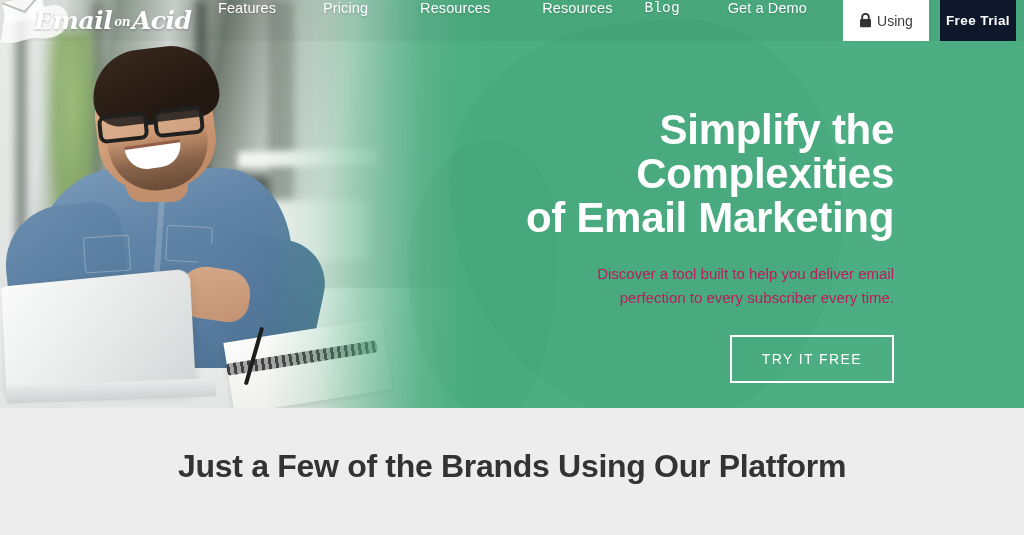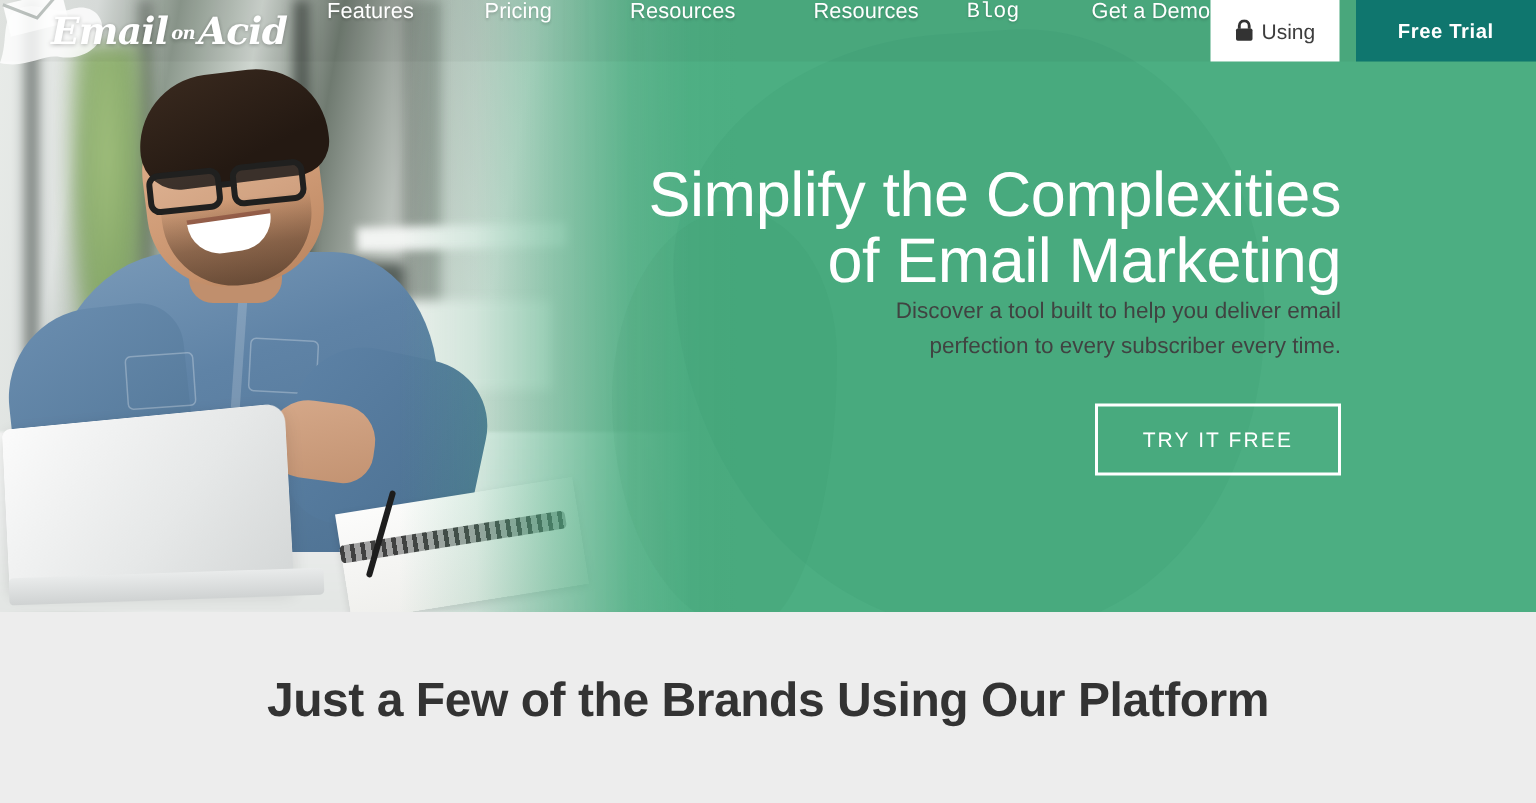--- a/index.html
+++ b/index.html
@@ -394,25 +394,25 @@
     cursor: pointer;
     border: none;
     font-family: inherit;
   }
   .lock-icon { display: block; }
   .btn-login-label {
     color: #3d3d3d;
     font-size: 14px;
   }
   .btn-trial {
-    width: 120px;
+    width: 76px;
     height: 41px;
     margin-left: 11px;
     margin-right: 8px;
-    background: #0f766e;
+    background: #0f172a;
     color: #ffffff;
     font-size: 13.5px;
     font-weight: bold;
     letter-spacing: .4px;
     display: flex;
     align-items: center;
     justify-content: center;
     cursor: pointer;
     border: none;
     font-family: inherit;
@@ -423,29 +423,30 @@
     position: absolute;
     z-index: 10;
     right: 130px;
     top: 108px;
     width: 470px;
     text-align: right;
   }
   .hero-title {
     color: #ffffff;
     font-size: 42px;
-    font-weight: normal;
+    font-weight: bold;
     line-height: 1.05;
     letter-spacing: -0.3px;
     white-space: pre-line;
   }
   .hero-sub {
-    color: #404040;
+    color: #be185d;
     font-size: 15px;
     line-height: 1.55;
+    margin-top: 22px;
     white-space: pre-line;
     opacity: .97;
   }
   .hero-cta {
     display: inline-block;
     margin-top: 26px;
     padding: 14px 30px;
     border: 2px solid #ffffff;
     color: #ffffff;
     font-size: 14px;

